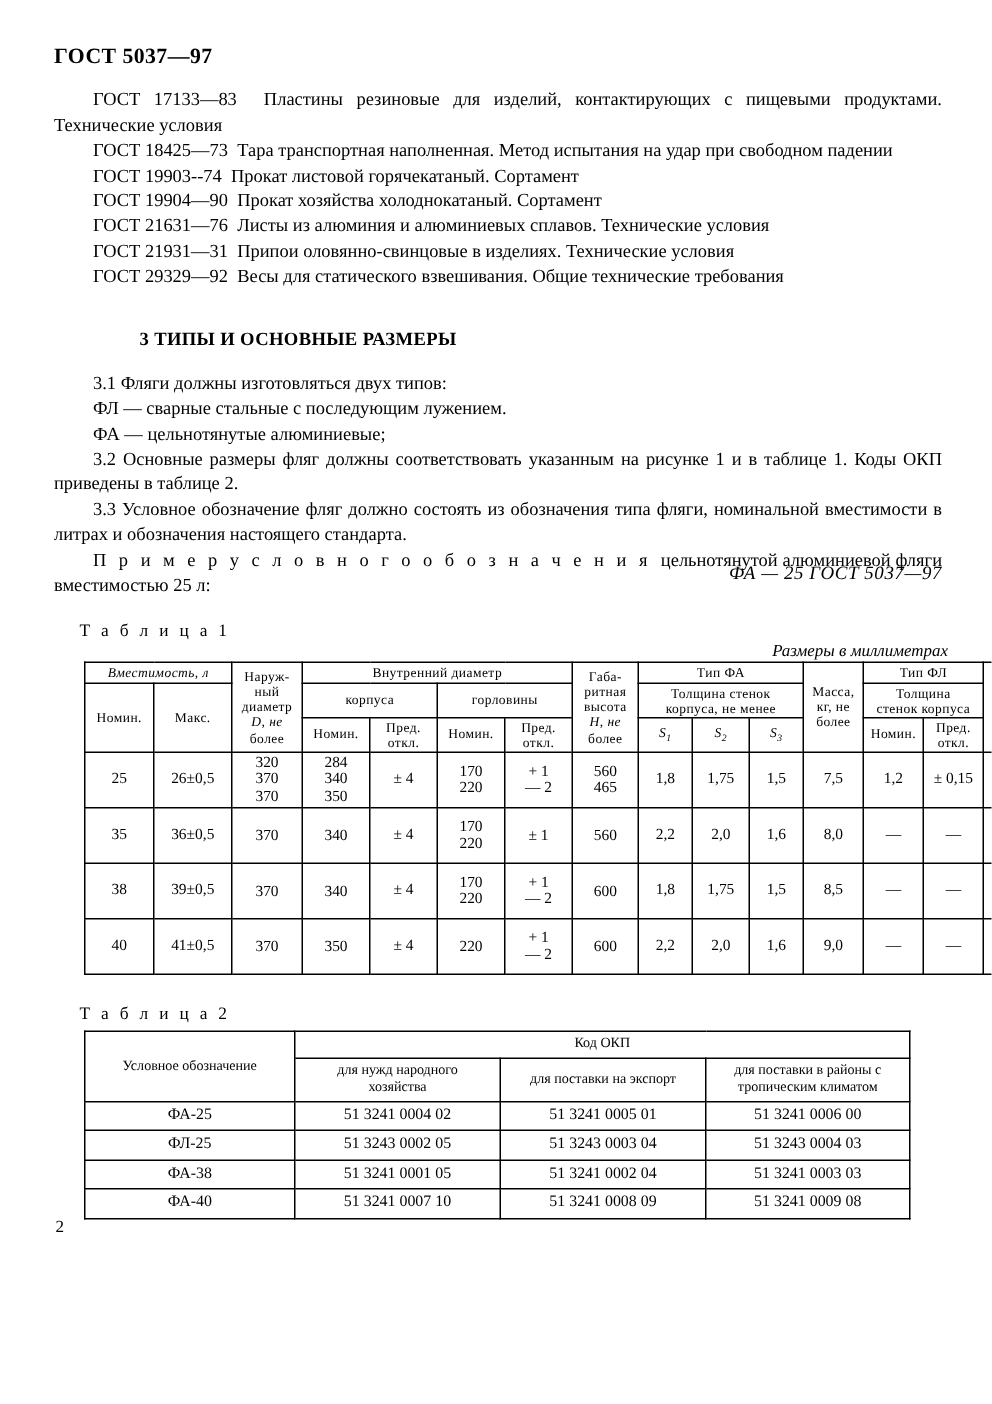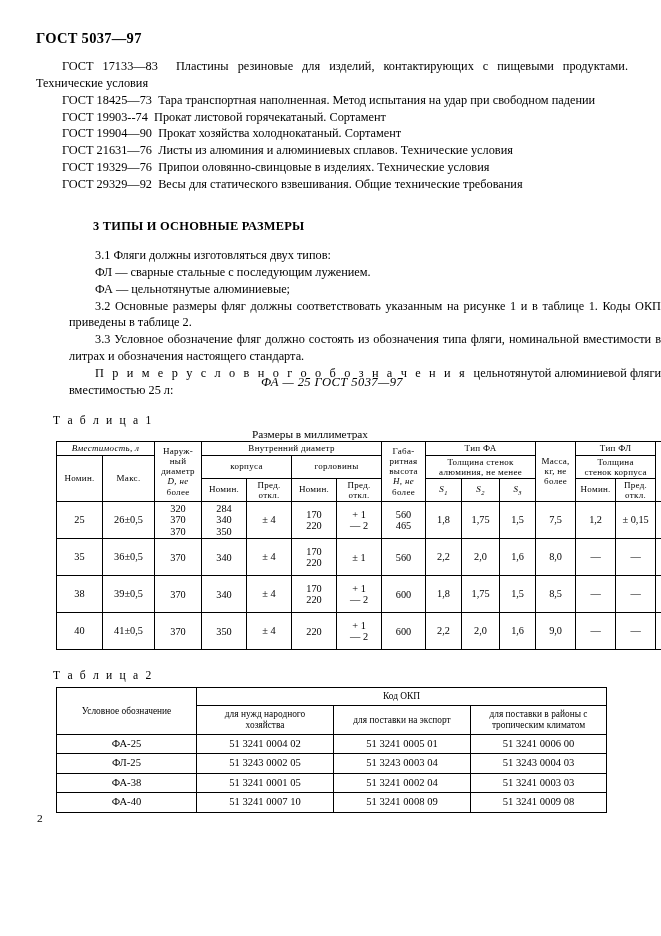--- a/index.html
+++ b/index.html
@@ -64,54 +64,54 @@
 
   
   .body-block {
     position: absolute;
     left: 36px;
     top: 247px;
     width: 592px;
     font-size: 12.3px;
     line-height: 1.37;
     text-align: justify;
-    margin-left: 33px;
   }
   .para {
     text-indent: 26px;
   }
   .spaced {
     letter-spacing: 2.6px;
   }
   .designation-example {
     position: absolute;
     left: 36px;
     top: 375px;
     width: 592px;
-    text-align: center;
+    text-align: right;
     font-style: italic;
     font-size: 12.6px;
     letter-spacing: 0.4px;
   }
 
   
   .table-caption {
     position: absolute;
     font-size: 11.6px;
     letter-spacing: 2.2px;
   }
   #caption-table-1 { left: 53px; top: 414px; }
   #caption-table-2 { left: 53px; top: 669px; }
   .units-note {
     position: absolute;
-    left: 0;
+    left: 12px;
     top: 428px;
     width: 620px;
-    text-align: center;
+    text-align: right;
     font-size: 11.3px;
+    font-style: italic;
   }
 
   
   table.gost {
     position: absolute;
     border-collapse: collapse;
     font-size: 10.2px;
     background: #fff;
     table-layout: fixed;
   }
@@ -165,21 +165,21 @@
 <div class="page">
 
   <div class="doc-header">ГОСТ 5037—97</div>
 
   <div class="ref-list">
     <div class="ref-item"><span class="ref-code">ГОСТ 17133—83</span>&nbsp; <span>Пластины резиновые для изделий, контактирующих с пищевыми продуктами. Технические условия</span></div>
     <div class="ref-item"><span class="ref-code">ГОСТ 18425—73</span>&nbsp; <span>Тара транспортная наполненная. Метод испытания на удар при свободном падении</span></div>
     <div class="ref-item"><span class="ref-code">ГОСТ 19903--74</span>&nbsp; <span>Прокат листовой горячекатаный. Сортамент</span></div>
     <div class="ref-item"><span class="ref-code">ГОСТ 19904—90</span>&nbsp; <span>Прокат хозяйства холоднокатаный. Сортамент</span></div>
     <div class="ref-item"><span class="ref-code">ГОСТ 21631—76</span>&nbsp; <span>Листы из алюминия и алюминиевых сплавов. Технические условия</span></div>
-    <div class="ref-item"><span class="ref-code">ГОСТ 19329—76</span>&nbsp; <span>Припои оловянно-свинцовые в изделиях. Технические условия</span></div>
+    <div class="ref-item"><span class="ref-code">ГОСТ 21931—31</span>&nbsp; <span>Припои оловянно-свинцовые в изделиях. Технические условия</span></div>
     <div class="ref-item"><span class="ref-code">ГОСТ 29329—92</span>&nbsp; <span>Весы для статического взвешивания. Общие технические требования</span></div>
   </div>
 
   <div class="section-heading">3 ТИПЫ И ОСНОВНЫЕ РАЗМЕРЫ</div>
 
   <div class="body-block">
     <div class="para">3.1  Фляги должны изготовляться двух типов:</div>
     <div class="para">ФЛ — сварные стальные с последующим лужением.</div>
     <div class="para">ФА — цельнотянутые алюминиевые;</div>
     <div class="para">3.2  Основные размеры фляг должны соответствовать указанным на рисунке 1 и в таблице 1. Коды ОКП приведены в таблице 2.</div>
@@ -241,21 +241,21 @@
           
         </td>
       </tr>
       <tr>
         <td class="hdr" rowspan="2">Номин.</td>
         <td class="hdr" rowspan="2">Макс.</td>
         <td class="hdr" colspan="2">корпуса</td>
         <td class="hdr" colspan="2">горловины</td>
         <td class="hdr multi" colspan="3">
           <span>Толщина стенок</span><br>
-          <span>алюминия, не менее</span>
+          <span>корпуса, не менее</span>
         </td>
         <td class="hdr multi" colspan="2">
           <span>Толщина</span><br>
           <span>стенок корпуса</span>
         </td>
       </tr>
       <tr>
         <td class="hdr">Номин.</td>
         <td class="hdr multi">
           <span>Пред.</span><br>

